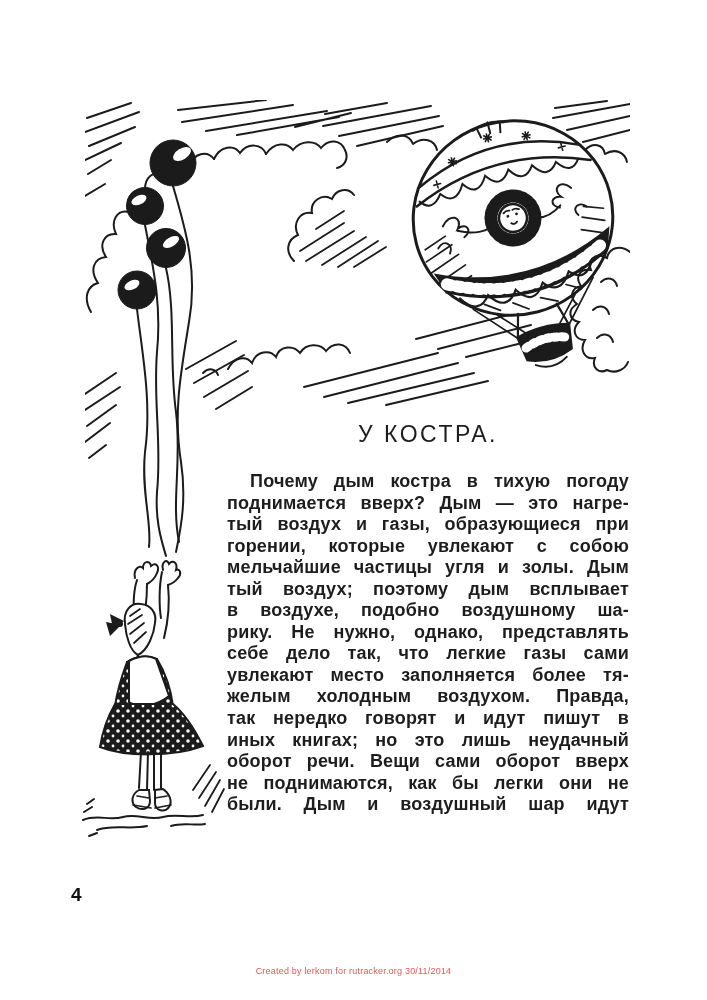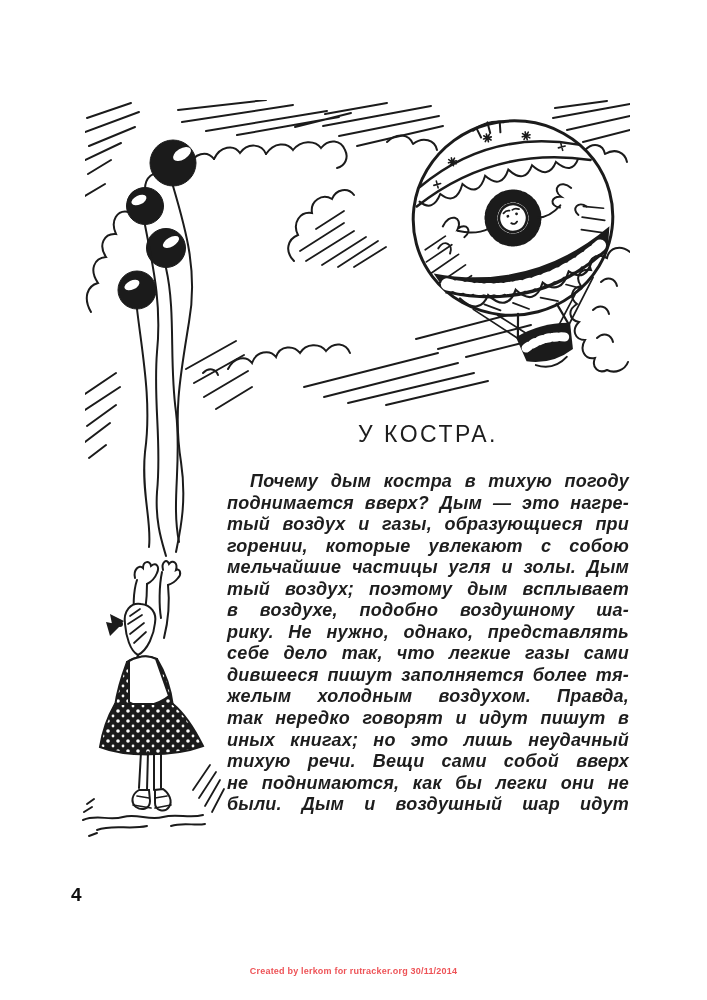--- a/index.html
+++ b/index.html
@@ -14,29 +14,28 @@
   #girl-illo{left:75px;top:558px;width:160px;height:292px;}
   #chapter-title{
     position:absolute;left:227px;top:421px;width:402px;
     text-align:center;font-size:23px;font-weight:400;letter-spacing:2.5px;
   }
   #body-text{position:absolute;left:227px;top:471px;width:402px;}
   .bline{
     height:21.55px;line-height:21.55px;font-size:18px;font-weight:700;
     letter-spacing:0.2px;text-align:justify;text-align-last:justify;
     white-space:normal;
-    font-style:italic;
   }
   .bline.first{text-indent:23px;}
   #page-number{
     position:absolute;left:71px;top:884px;font-size:19px;font-weight:700;color:#101010;
   }
   #footer-credit{
     position:absolute;left:0;right:0;top:966px;text-align:center;
-    font-size:9px;color:#ee5357;letter-spacing:0.2px;font-weight:700;
+    font-size:9px;color:#ee5357;letter-spacing:0.2px;font-weight:400;
   }
 </style>
 </head>
 <body>
 
 <svg id="top-illo" class="illo" viewBox="0 0 545 460" xmlns="http://www.w3.org/2000/svg">
   <g stroke="#1b1b1b" stroke-width="2" fill="none" stroke-linecap="round">
 
     <path d="M2,18 L46,3 M0,32 L54,12 M4,46 L50,27 M0,60 L36,43 M3,74 L26,60 M0,96 L20,84"></path>
 
@@ -180,24 +179,24 @@
 <div id="body-text">
   <div class="bline first">Почему дым костра в тихую погоду</div>
   <div class="bline">поднимается вверх? Дым — это нагре-</div>
   <div class="bline">тый воздух и газы, образующиеся при</div>
   <div class="bline">горении, которые увлекают с собою</div>
   <div class="bline">мельчайшие частицы угля и золы. Дым</div>
   <div class="bline">тый воздух; поэтому дым всплывает</div>
   <div class="bline">в воздухе, подобно воздушному ша-</div>
   <div class="bline">рику. Не нужно, однако, представлять</div>
   <div class="bline">себе дело так, что легкие газы сами</div>
-  <div class="bline">дившееся пишут заполняется более тя-</div>
+  <div class="bline">увлекают место заполняется более тя-</div>
   <div class="bline">желым холодным воздухом. Правда,</div>
   <div class="bline">так нередко говорят и идут пишут в</div>
   <div class="bline">иных книгах; но это лишь неудачный</div>
-  <div class="bline">тихую речи. Вещи сами собой вверх</div>
+  <div class="bline">оборот речи. Вещи сами оборот вверх</div>
   <div class="bline">не поднимаются, как бы легки они не</div>
   <div class="bline">были. Дым и воздушный шар идут</div>
 </div>
 
 <div id="page-number">4</div>
 
 <div id="footer-credit">Created by lerkom for rutracker.org 30/11/2014</div>
 
 </body></html>

